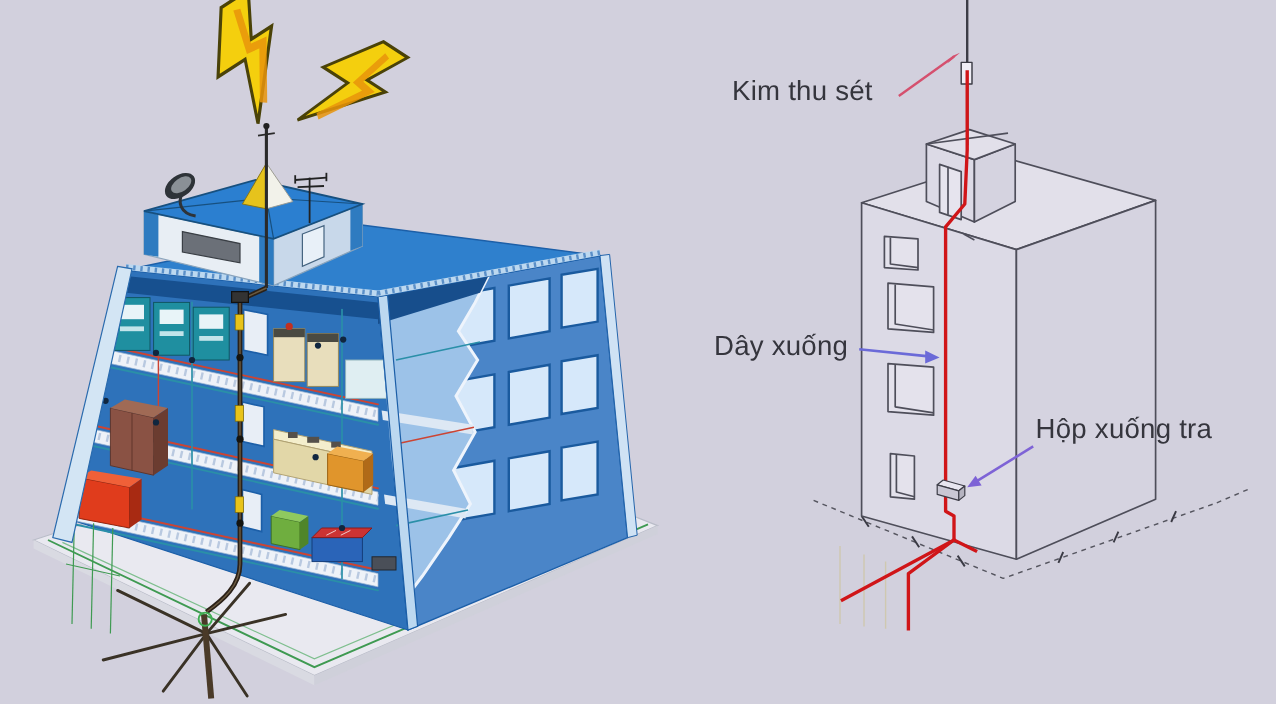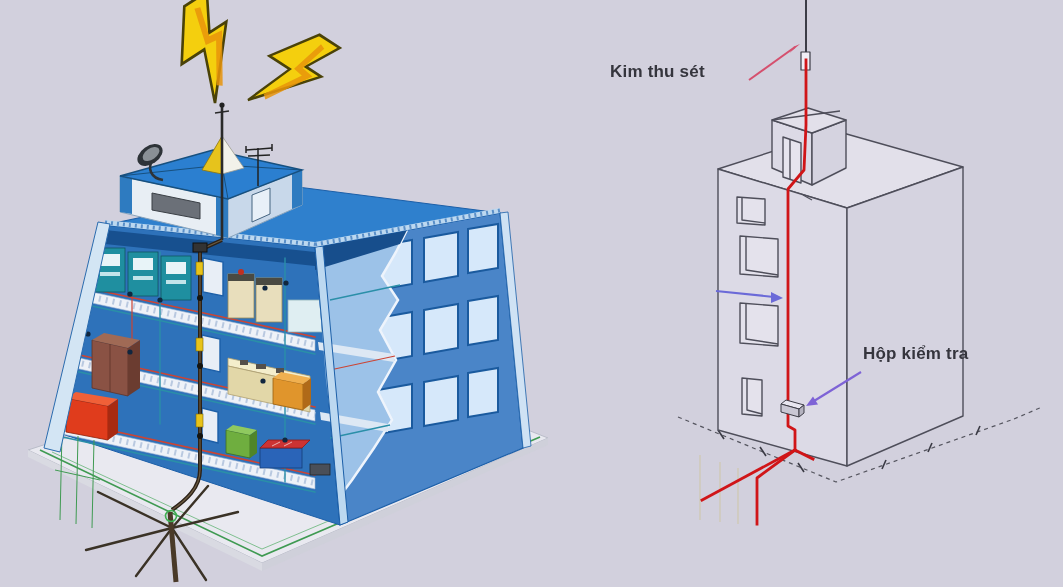--- a/index.html
+++ b/index.html
@@ -2,22 +2,22 @@
 <html><head>
 <meta charset="utf-8">
 <style>
   html,body{margin:0;padding:0;background:#d2d0dd;}
   .stage{
     position:relative;width:1063px;height:587px;overflow:hidden;
     background:#d2d0dd;font-family:"Liberation Sans",sans-serif;
   }
   .stage svg{position:absolute;left:0;top:0;}
   .lbl{
-    position:absolute;color:#35353d;font-size:17px;line-height:1.1;
-    white-space:nowrap;letter-spacing:.2px;font-weight:bold;
+    position:absolute;color:#35353d;font-size:23px;line-height:1.1;
+    white-space:nowrap;letter-spacing:.2px;
   }
 </style>
 </head>
 <body>
 
 <div class="stage">
 
 <svg width="1063" height="587" viewBox="0 0 1063 587">
 
   <g>
@@ -347,15 +347,16 @@
       <polygon points="783,298 771,292 771,303" fill="#6b6ad8"></polygon>
     </g>
     <g>
       <line x1="861" y1="372" x2="814" y2="401" stroke="#7e63d6" stroke-width="2.2"></line>
       <polygon points="806,406 813,396.5 818,404.5" fill="#7e63d6"></polygon>
     </g>
   </g>
 </svg>
 
 <div class="lbl" style="left:610px;top:63px">Kim thu sét</div>
-<div class="lbl" style="left:863px;top:345px">Hộp kiểm tra</div>
+<div class="lbl" style="left:595px;top:276px">Dây xuống</div>
+<div class="lbl" style="left:863px;top:345px">Hộp xuống tra</div>
 
 </div>
 
 </body></html>

